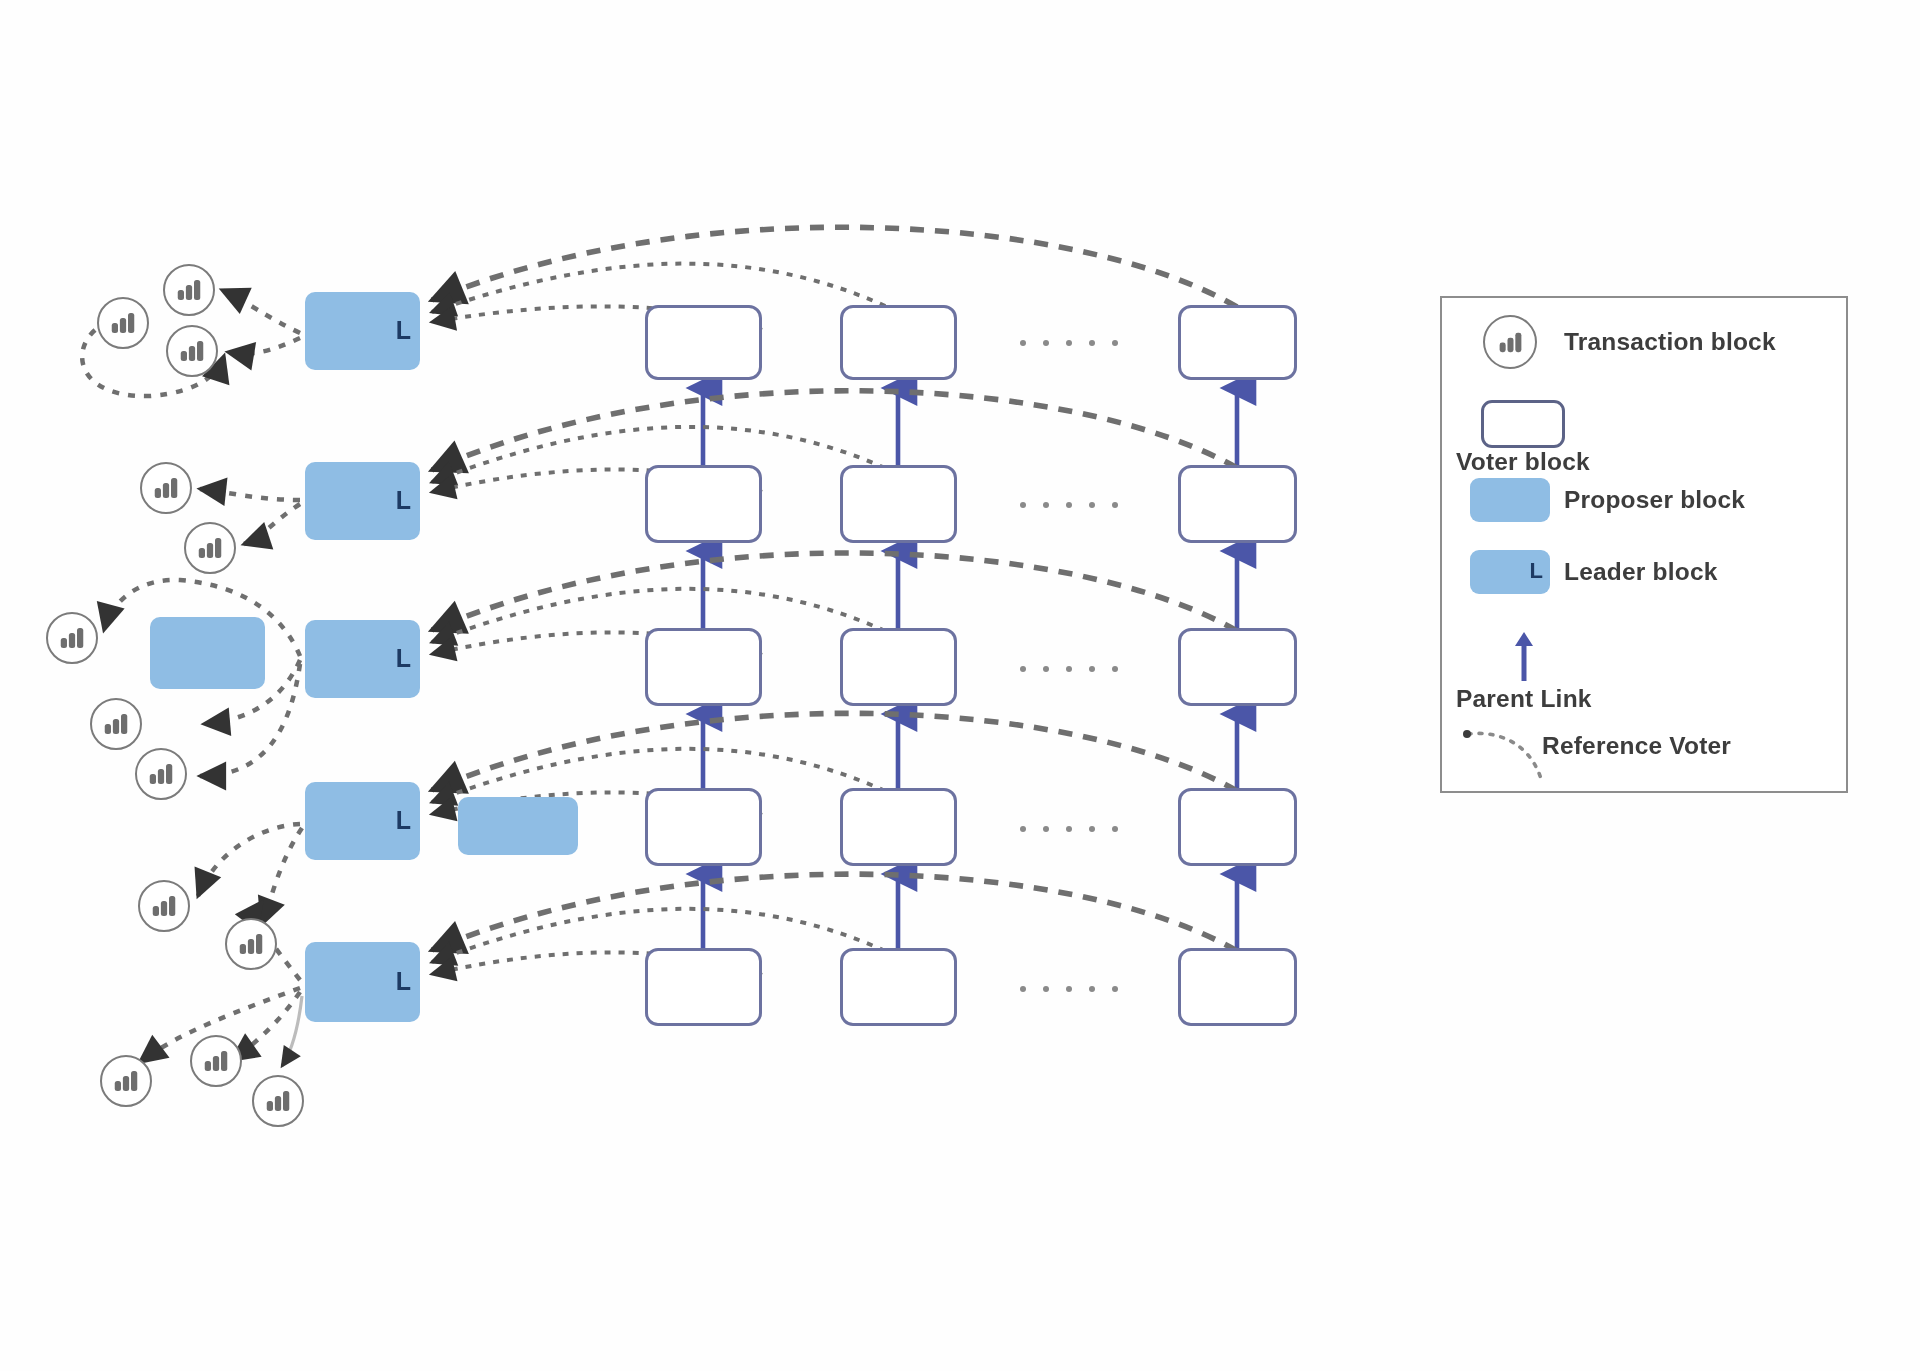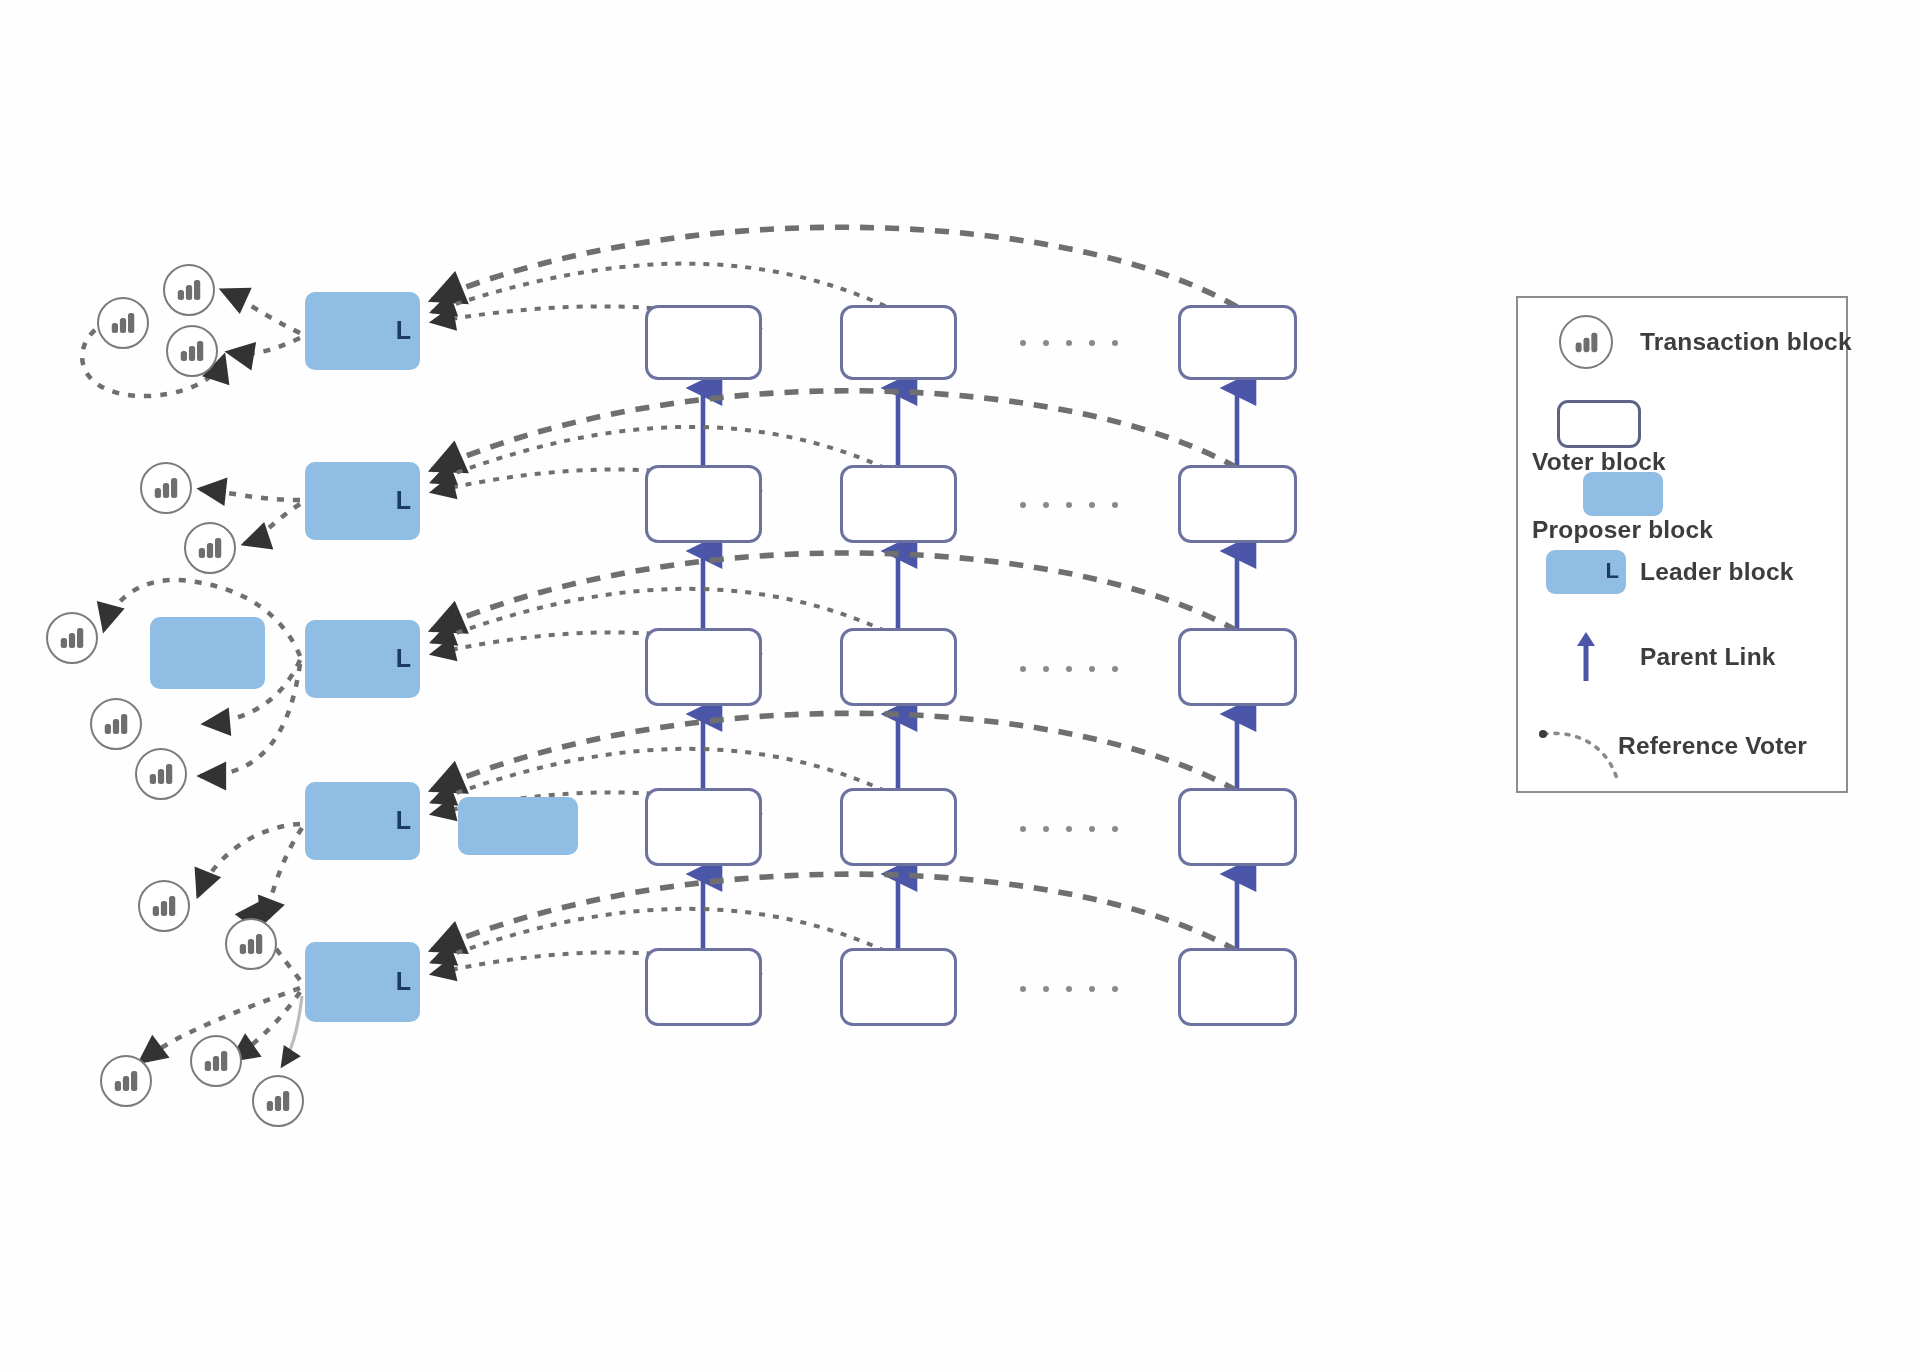--- a/index.html
+++ b/index.html
@@ -397,21 +397,21 @@
   <div class="node voter-block" style="left:840px;top:948px;width:117px;height:78px;"></div>
   <div class="node voter-block" style="left:1178px;top:948px;width:119px;height:78px;"></div>
   <div class="ellipsis" style="left:1020px;top:986px;">
     <i></i>
       <i></i>
       <i></i>
       <i></i>
       <i></i>
   </div>
 
-  <div id="legend" style="left:1516px;top:296px;width:332px;height:497px;padding-left:32px;">
+  <div id="legend" style="left:1440px;top:296px;width:408px;height:497px;padding-left:32px;">
 
     <div class="legend-row" style="left:14px;top:16px;">
       <div class="legend-sym">
         <div class="lg-tx">
           <svg width="29" height="29" viewBox="0 0 24 24">
               <g fill="#6e6e6e">
                 <rect x="3" y="12" width="5" height="8" rx="2"></rect>
                 <rect x="9.5" y="8" width="5" height="12" rx="2"></rect>
                 <rect x="16" y="4" width="5" height="16" rx="2"></rect>
               </g>
@@ -421,37 +421,37 @@
       <div class="legend-text">Transaction block</div>
     </div>
 
     <div class="legend-row" style="left:14px;top:102px;flex-direction:column;">
       <div class="legend-sym">
         <div class="lg-voter"></div>
       </div>
       <div class="legend-text">Voter block</div>
     </div>
 
-    <div class="legend-row" style="left:14px;top:174px;flex-direction:column;">
+    <div class="legend-row" style="left:14px;top:174px;">
       <div class="legend-sym">
         <div class="lg-prop"></div>
       </div>
       <div class="legend-text">Proposer block</div>
     </div>
 
     <div class="legend-row" style="left:14px;top:246px;">
       <div class="legend-sym">
         <div class="lg-leader">
           <span>L</span>
         </div>
       </div>
       <div class="legend-text">Leader block</div>
     </div>
 
-    <div class="legend-row" style="left:14px;top:331px;">
+    <div class="legend-row" style="left:14px;top:331px;flex-direction:column;">
       <div class="legend-sym">
         <svg width="40" height="56" viewBox="0 0 40 56">
           <line x1="20" y1="52" x2="20" y2="14" stroke="#4b56a8" stroke-width="5"></line>
           <path d="M11,17 L20,3 L29,17 Z" fill="#4b56a8"></path>
         </svg>
       </div>
       <div class="legend-text">Parent Link</div>
     </div>
 
     <div class="legend-row" style="left:14px;top:420px;">

